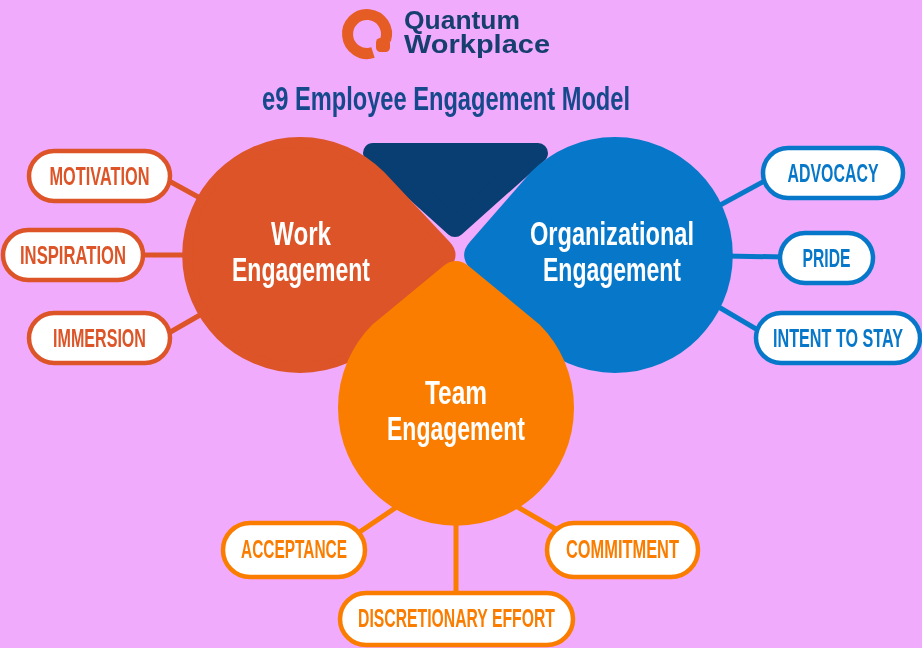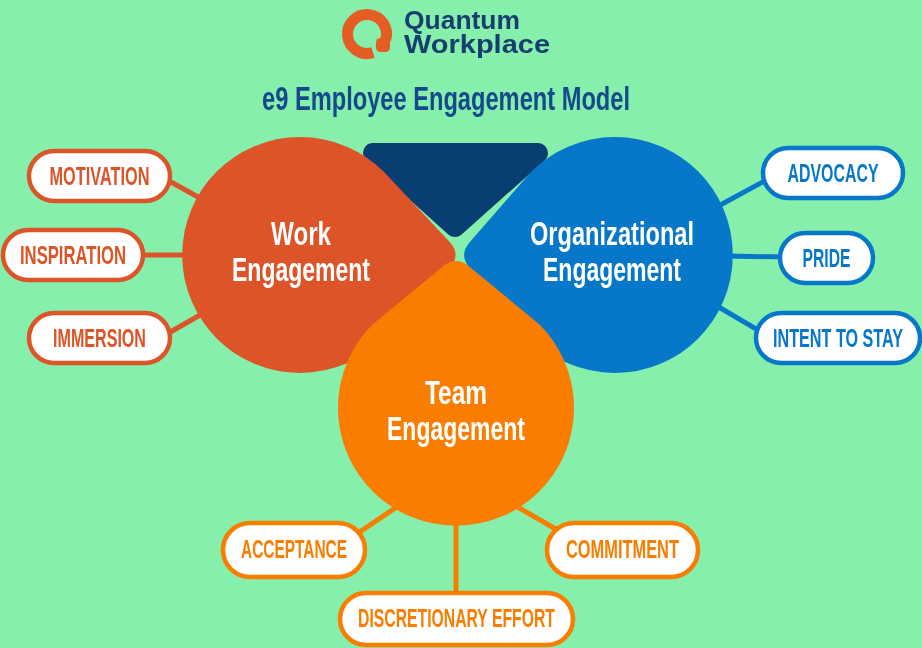--- a/index.html
+++ b/index.html
@@ -4,21 +4,21 @@
 <style>
   html, body {
     margin: 0;
     padding: 0;
     background: #ffffff;
   }
   .stage {
     position: relative;
     width: 922px;
     height: 648px;
-    background: #86efac;
+    background: #f0abfc;
     overflow: hidden;
   }
   svg text {
     font-family: "Liberation Sans", "DejaVu Sans", sans-serif;
     font-weight: bold;
   }
   .brand-text   { fill: #163F70; }
   .title-text   { fill: #15498B; }
   .petal-label  { fill: #ffffff; }
 </style>

